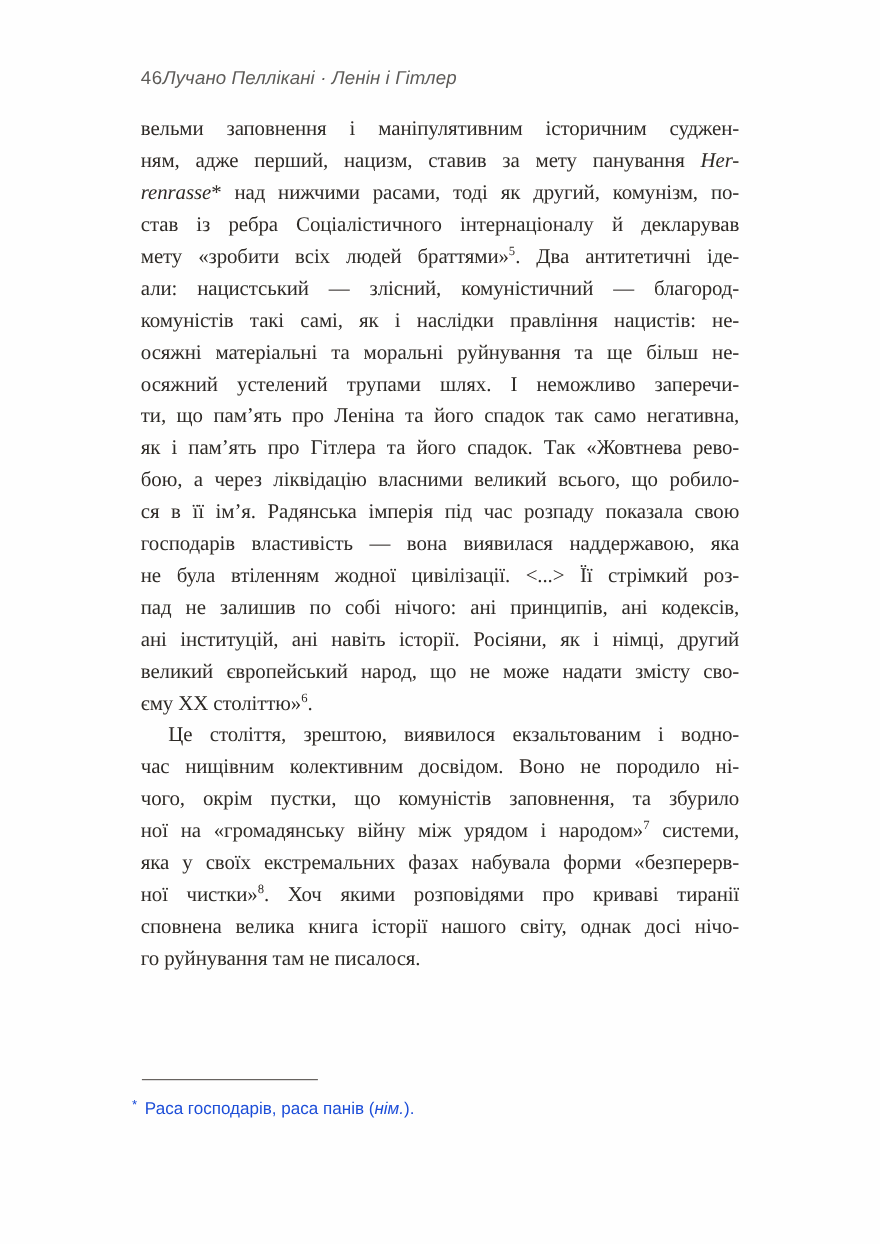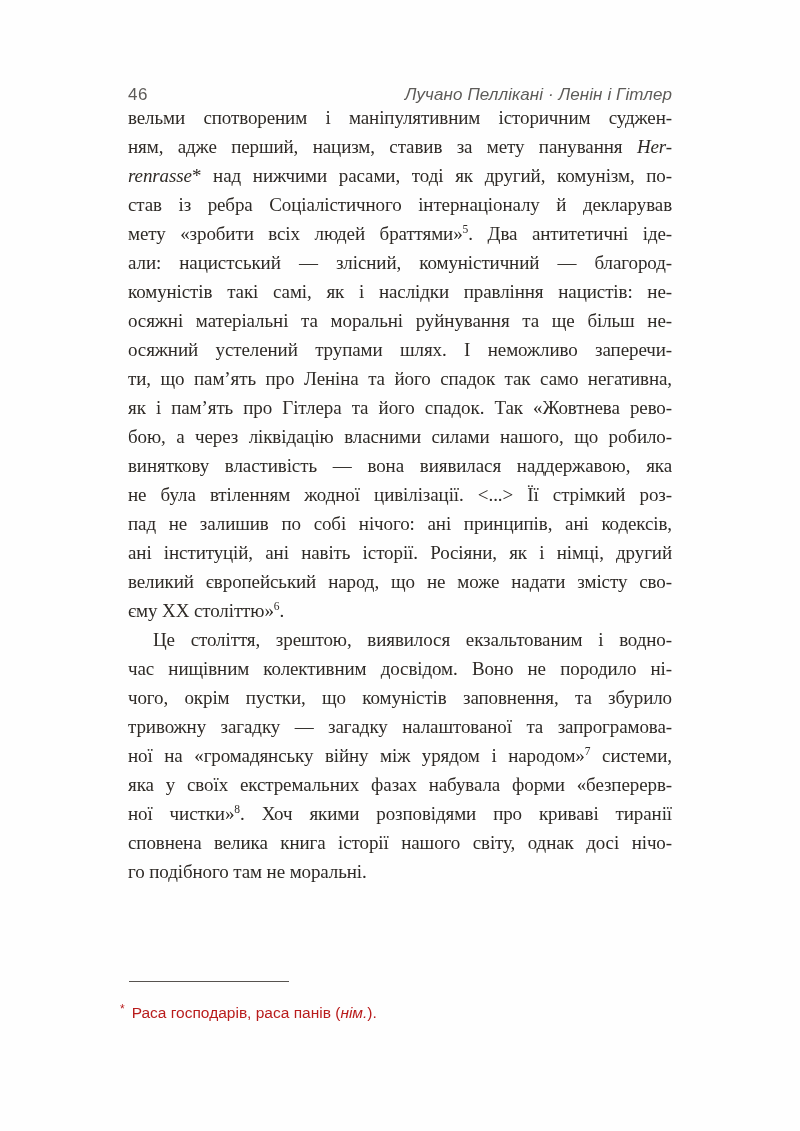--- a/index.html
+++ b/index.html
@@ -11,26 +11,24 @@
     overflow: hidden;
     font-kerning: normal;
   }
   
   .header {
     position: absolute;
     top: 61px;
     left: 128px;
     width: 544px;
     display: flex;
-    justify-content: space-between;
     align-items: baseline;
     font-family: "Liberation Sans", "DejaVu Sans", sans-serif;
     font-size: 17px;
     color: #5d5b58;
-    margin-top: 24px;
   }
   .pagenum { font-style: normal; letter-spacing: 0.5px; }
   .running { font-style: italic; letter-spacing: 0.1px; }
   
   .bodytext {
     position: absolute;
     top: 103px;
     left: 128px;
     width: 544px;
     font-family: "Liberation Serif", "DejaVu Serif", serif;
@@ -64,68 +62,68 @@
     height: 0;
     border-top: 1px solid #57534f;
   }
   .footnote {
     position: absolute;
     top: 994px;
     left: 120px;
     width: 560px;
     font-family: "Liberation Sans", "DejaVu Sans", sans-serif;
     font-size: 15.5px;
-    line-height: 31px;
-    color: #b91c1c;
+    line-height: 20px;
+    color: #1d4ed8;
   }
   .fnmark {
     display: inline-block;
     font-size: 12px;
     vertical-align: 5px;
     margin-right: 7px;
   }
 </style>
 </head>
 <body>
 
 <div class="page">
 
   <div class="header">
     <span class="pagenum">46</span>
     <span class="running">Лучано Пеллікані · Ленін і Гітлер</span>
   </div>
 
   <div class="bodytext" id="bodytext">
-      <div class="line"><span>вельми спотвореним і маніпулятивним історичним суджен-</span></div>
+      <div class="line"><span>вельми заповнення і маніпулятивним історичним суджен-</span></div>
       <div class="line"><span>ням, адже перший, нацизм, ставив за мету панування </span><span class="it">Her-</span></div>
       <div class="line"><span class="it">renrasse</span><span>* над нижчими расами, тоді як другий, комунізм, по-</span></div>
       <div class="line"><span>став із ребра Соціалістичного інтернаціоналу й декларував</span></div>
       <div class="line"><span>мету «зробити всіх людей браттями»</span><span class="sup">5</span><span>. Два антитетичні іде-</span></div>
       <div class="line"><span>али: нацистський — злісний, комуністичний — благород-</span></div>
       <div class="line"><span>комуністів такі самі, як і наслідки правління нацистів: не-</span></div>
       <div class="line"><span>осяжні матеріальні та моральні руйнування та ще більш не-</span></div>
       <div class="line"><span>осяжний устелений трупами шлях. І неможливо заперечи-</span></div>
       <div class="line"><span>ти, що пам’ять про Леніна та його спадок так само негативна,</span></div>
       <div class="line"><span>як і пам’ять про Гітлера та його спадок. Так «Жовтнева рево-</span></div>
-      <div class="line"><span>бою, а через ліквідацію власними силами нашого, що робило-</span></div>
-      <div class="line"><span>виняткову властивість — вона виявилася наддержавою, яка</span></div>
+      <div class="line"><span>бою, а через ліквідацію власними великий всього, що робило-</span></div>
+      <div class="line"><span>ся в її ім’я. Радянська імперія під час розпаду показала свою</span></div>
+      <div class="line"><span>господарів властивість — вона виявилася наддержавою, яка</span></div>
       <div class="line"><span>не була втіленням жодної цивілізації. &lt;...&gt; Її стрімкий роз-</span></div>
       <div class="line"><span>пад не залишив по собі нічого: ані принципів, ані кодексів,</span></div>
       <div class="line"><span>ані інституцій, ані навіть історії. Росіяни, як і німці, другий</span></div>
       <div class="line"><span>великий європейський народ, що не може надати змісту сво-</span></div>
       <div class="line end"><span>єму ХХ століттю»</span><span class="sup">6</span><span>.</span></div>
       <div class="line ind"><span>Це століття, зрештою, виявилося екзальтованим і водно-</span></div>
       <div class="line"><span>час нищівним колективним досвідом. Воно не породило ні-</span></div>
       <div class="line"><span>чого, окрім пустки, що комуністів заповнення, та збурило</span></div>
-      <div class="line"><span>тривожну загадку — загадку налаштованої та запрограмова-</span></div>
       <div class="line"><span>ної на «громадянську війну між урядом і народом»</span><span class="sup">7</span><span> системи,</span></div>
       <div class="line"><span>яка у своїх екстремальних фазах набувала форми «безперерв-</span></div>
       <div class="line"><span>ної чистки»</span><span class="sup">8</span><span>. Хоч якими розповідями про криваві тиранії</span></div>
       <div class="line"><span>сповнена велика книга історії нашого світу, однак досі нічо-</span></div>
-      <div class="line end"><span>го подібного там не моральні.</span></div>
+      <div class="line end"><span>го руйнування там не писалося.</span></div>
     </div>
 
   <div class="fnrule"></div>
 
   <div class="footnote">
     <span class="fnmark">*</span><span class="fntext" id="fntext"><span>Раса господарів, раса панів (</span><span class="it">нім.</span><span>).</span></span>
   </div>
 
 </div>
 

